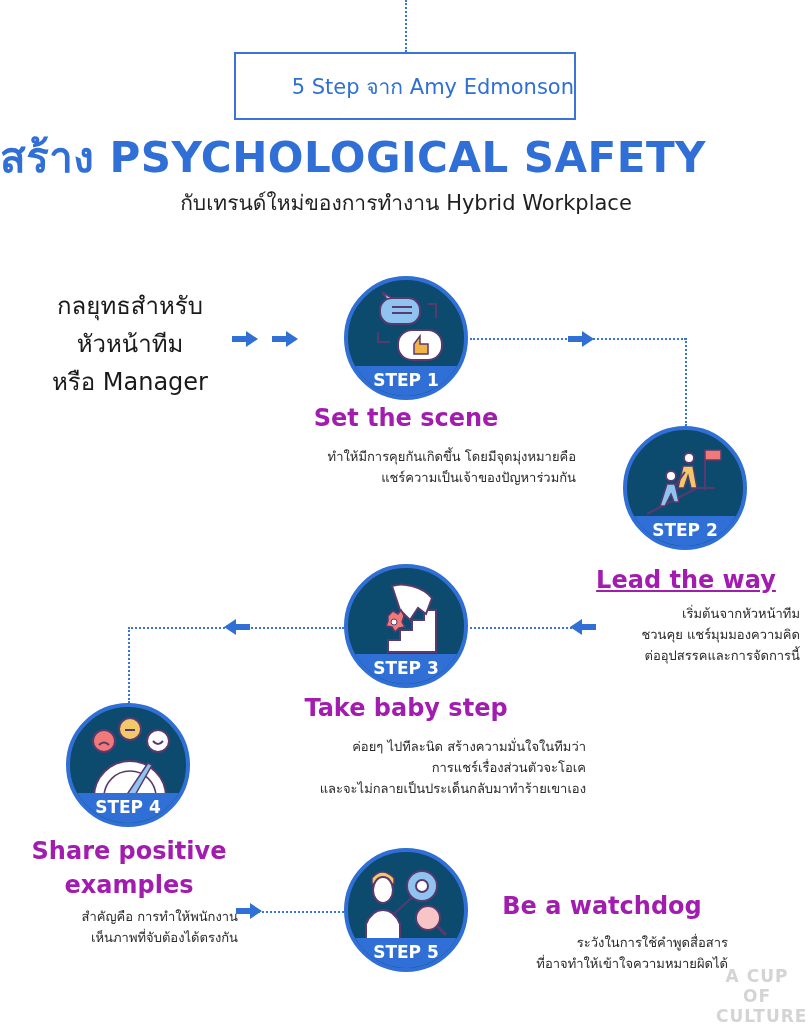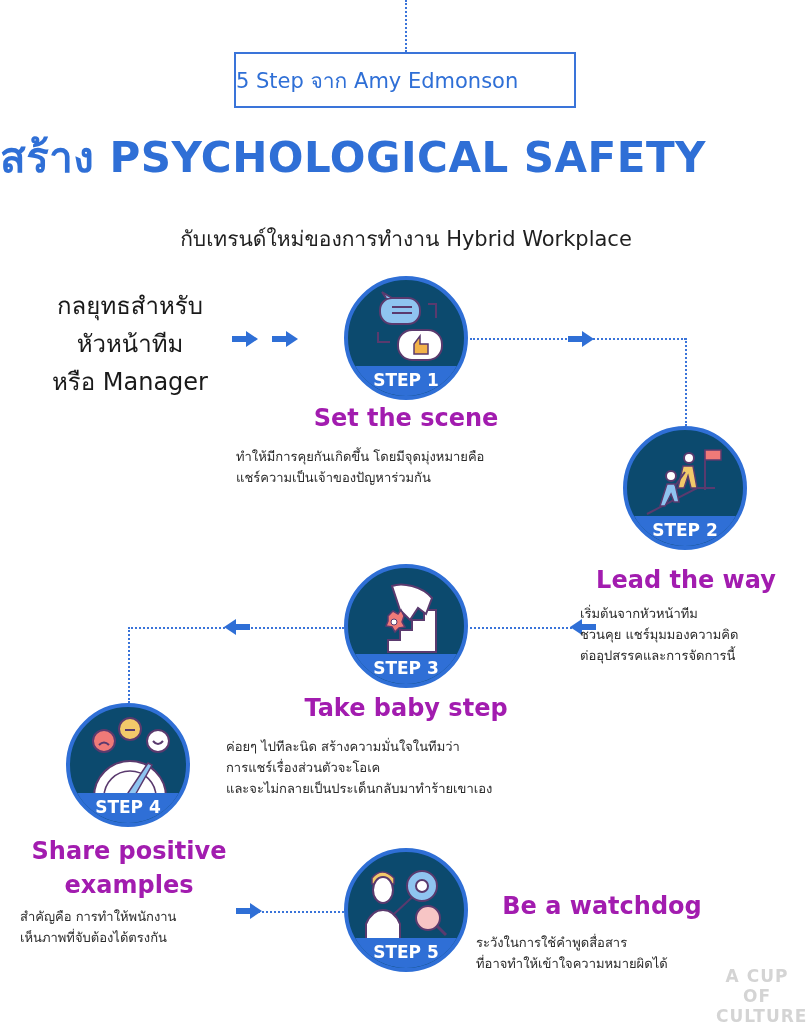--- a/index.html
+++ b/index.html
@@ -1,34 +1,34 @@
 <!DOCTYPE html>
 <html><head>
 <meta charset="utf-8">
 <style>
   html, body { margin:0; padding:0; background:#ffffff; }
   body { width:812px; height:1024px; position:relative; overflow:hidden;
          font-family:"DejaVu Sans", "Liberation Sans", sans-serif; color:#1a1a1a; }
   .abs { position:absolute; }
   .vline { position:absolute; border-left:2px dotted #3a74d9; width:0; }
   .hline { position:absolute; border-top:2px dotted #3a74d9; height:0; }
-  .badge { left:234px; top:52px; width:342px; height:56px; border:2px solid #3a74d9;
-           box-sizing:border-box; display:flex; align-items:center; justify-content:flex-start;
+  .badge { left:234px; top:52px; width:342px; height:68px; border:2px solid #3a74d9;
+           box-sizing:border-box; display:flex; align-items:center; justify-content:flex-end;
            color:#2f6fd6; font-size:21px; }
   .title { left:0; width:812px; top:124px; color:#2f6fd6;
            font-size:42px; font-weight:bold; letter-spacing:0.5px; }
-  .subtitle { left:0; width:812px; top:186px; text-align:center; font-size:21px; color:#1f1f1f;margin-top:36px; }
+  .subtitle { left:0; width:812px; top:186px; text-align:center; font-size:21px; color:#1f1f1f; }
   .lead { left:20px; width:220px; top:287px; text-align:center; font-size:24px; font-weight:normal; line-height:38px; color:#1a1a1a; }
   .circle { position:absolute; width:124px; height:124px; border-radius:50%; border:4px solid #2f6fd6;
             background:#0c4a6e; overflow:hidden; box-sizing:border-box; }
   .circle .band { position:absolute; left:0; right:0; bottom:0; height:30px; background:#2f6fd6;
                   color:#fff; font-weight:bold; font-size:17px; text-align:center; line-height:28px; }
   .circle svg { position:absolute; left:10px; top:8px; }
   .step-title { position:absolute; font-size:24px; font-weight:bold; text-align:center; color:#a21caf; white-space:nowrap; }
-  .step-desc { position:absolute; font-size:13px; text-align:left; line-height:21px; color:#2a2a2a; }
+  .step-desc { position:absolute; font-size:13px; text-align:right; line-height:21px; color:#2a2a2a; }
   .arrow { position:absolute; width:26px; height:16px; }
   .logo { right:14px; top:966px; width:82px; text-align:center; color:#d4d4d4; font-weight:bold; font-size:17px; line-height:20px; letter-spacing:1px; }
 </style>
 </head>
 <body>
 
 <div class="vline" style="left:405px; top:0; height:52px;"></div>
 <div class="hline" style="left:470px; top:338px; width:216px;"></div>
 <div class="vline" style="left:685px; top:338px; height:88px;"></div>
 <div class="hline" style="left:470px; top:627px; width:118px;"></div>
@@ -92,21 +92,21 @@
     <line x1="68" y1="12" x2="68" y2="52" stroke="#5a3a6e" stroke-width="2"></line>
     <rect x="68" y="12" width="16" height="10" fill="#f07a78" stroke="#5a3a6e" stroke-width="1.5"></rect>
     <circle cx="52" cy="20" r="5" fill="#fff" stroke="#5a3a6e" stroke-width="2"></circle>
     <path d="M46 28 l10 0 l4 22 l-6 0 l-3 -12 l-4 12 l-6 0 z" fill="#f2c96a" stroke="#5a3a6e" stroke-width="1.5"></path>
     <circle cx="34" cy="38" r="5" fill="#fff" stroke="#5a3a6e" stroke-width="2"></circle>
     <path d="M30 46 l8 0 l4 18 l-5 0 l-3 -8 l-6 12 l-5 0 z" fill="#8fc4f0" stroke="#5a3a6e" stroke-width="1.5"></path>
     <line x1="38" y1="48" x2="48" y2="34" stroke="#5a3a6e" stroke-width="2"></line>
   </svg>
   <div class="band">STEP 2</div>
 </div>
-<div class="step-title" style="left:570px; width:232px; top:566px;">Lead the way</div>
+<div class="step-title" style="left:570px; width:232px; top:566px;text-decoration:underline;">Lead the way</div>
 <div class="step-desc" style="left:580px; width:220px; top:603px;">
   <div>เริ่มต้นจากหัวหน้าทีม</div>
   <div>ชวนคุย แชร์มุมมองความคิด</div>
   <div>ต่ออุปสรรคและการจัดการนี้</div>
 </div>
 
 <div class="circle" style="left:344px; top:564px;">
   <svg width="100" height="82" viewBox="0 0 100 82">
     <path d="M30 76 v-12 h12 v-10 h12 v-10 h12 v-10 h12 v42 z" fill="#fff" stroke="#5a3a6e" stroke-width="2"></path>
     <path d="M34 10 c10 -4 30 0 40 12 l-6 16 l-8 -6 l-8 12 l-10 -10 z" fill="#fff" stroke="#5a3a6e" stroke-width="2"></path>

